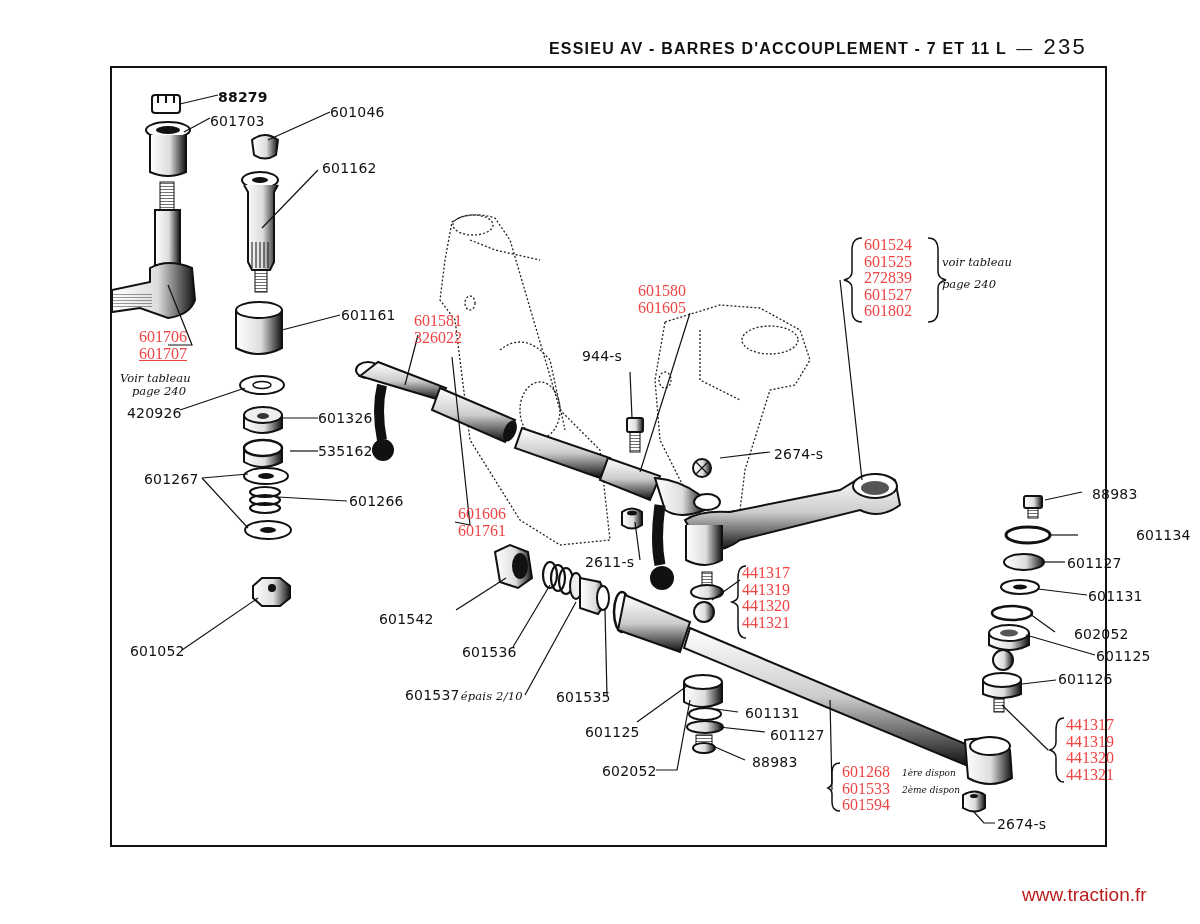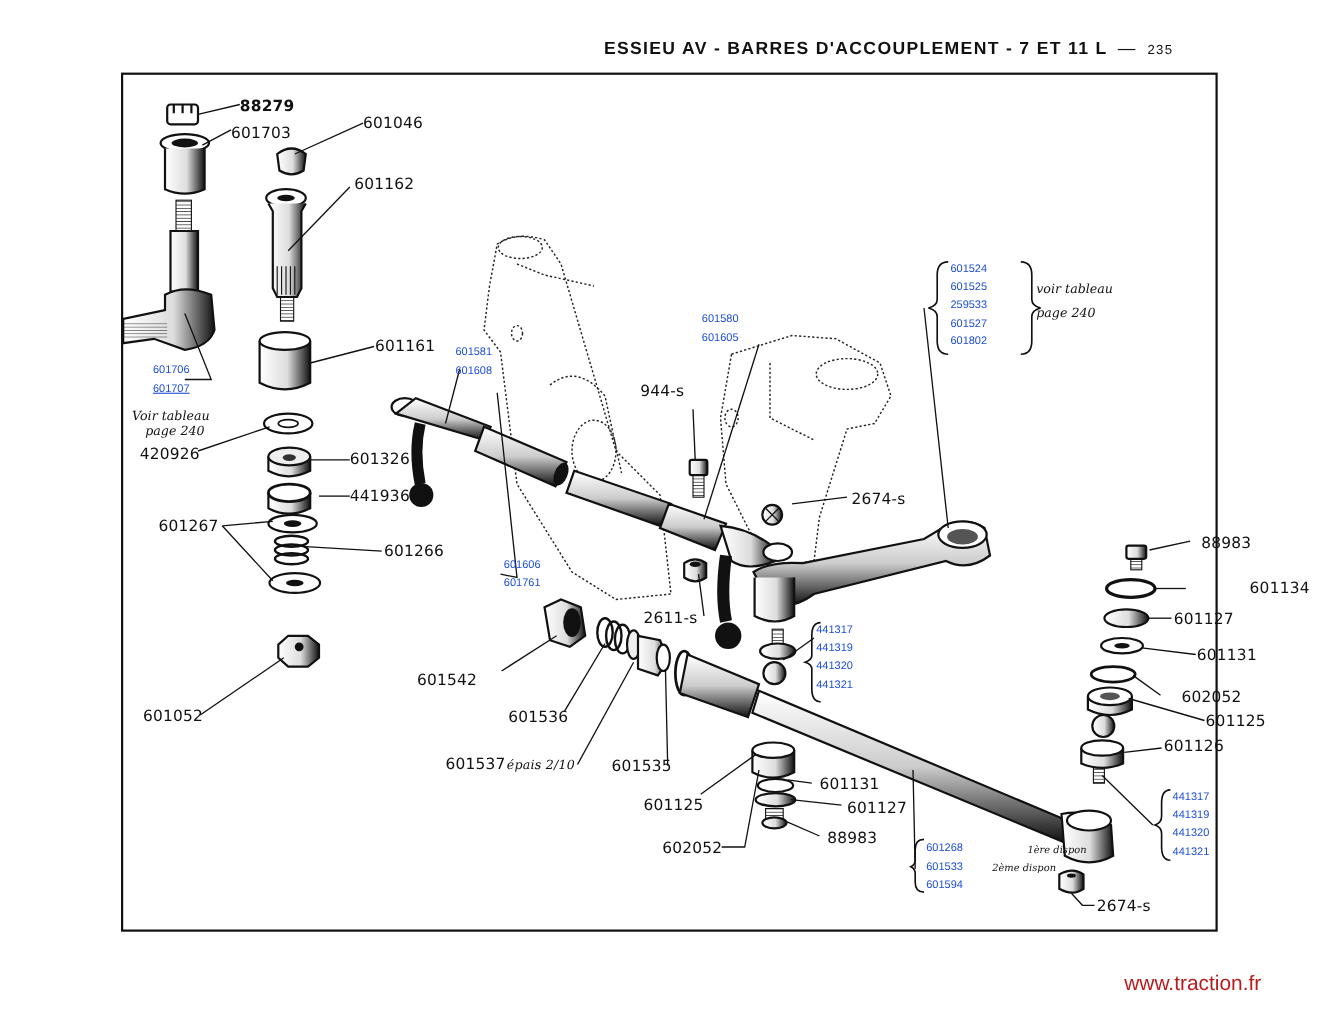--- a/index.html
+++ b/index.html
@@ -1,25 +1,25 @@
 <!DOCTYPE html>
 <html><head>
 <meta charset="utf-8">
 <style>
   html, body { margin: 0; padding: 0; background: #ffffff; }
   body { width: 1200px; height: 924px; position: relative; overflow: hidden; font-family: "Liberation Sans", sans-serif; }
   #page-header { position: absolute; left: 549px; top: 36px; font-family: "Liberation Sans", sans-serif; font-weight: bold; font-size: 16px; letter-spacing: 1.2px; color: #111; white-space: nowrap; }
   #page-header .dash { font-weight: normal; margin: 0 4px; }
-  #page-header .pnum { font-family: Liberation Sans, sans-serif; font-weight: normal; font-size: 12px; }
+  #page-header .pnum { font-family: Liberation Mono, monospace; font-weight: normal; font-size: 22px; }
   #frame { position: absolute; left: 110px; top: 66px; width: 997px; height: 781px; border: 2px solid #111; box-sizing: border-box; }
   #diagram-svg { position: absolute; left: 0; top: 0; }
   .lbl { position: absolute; font-family: "DejaVu Sans", sans-serif; font-size: 14px; color: #111; white-space: nowrap; line-height: 16px; letter-spacing: 0.2px; }
   .note { position: absolute; font-family: "DejaVu Serif", serif; font-style: italic; font-size: 11.5px; color: #111; white-space: nowrap; line-height: 13px; }
   .note.small { font-size: 9px; }
-  .group { position: absolute; font-family: Liberation Sans, sans-serif; font-size: 10px; line-height: 16.5px; color: #1d4ed8; }
+  .group { position: absolute; font-family: Liberation Serif, serif; font-size: 16px; line-height: 16.5px; color: #ef4444; }
   .group .row { display: block; white-space: nowrap; }
   #watermark { position: absolute; left: 1022px; top: 884px; font-family: "Liberation Sans", sans-serif; font-size: 19px; color: #b91c1c; }
 </style>
 </head>
 <body>
 
 <div id="page-header">
   <span>ESSIEU AV - BARRES D'ACCOUPLEMENT - 7 ET 11 L</span>
   <span class="dash">—</span>
   <span class="pnum">235</span>
@@ -300,21 +300,21 @@
   </g>
 </svg>
 
 <div class="lbl" style="left:218px; top:89px;font-weight:bold;">88279</div>
 <div class="lbl" style="left:210px; top:113px;">601703</div>
 <div class="lbl" style="left:330px; top:104px;">601046</div>
 <div class="lbl" style="left:322px; top:160px;">601162</div>
 <div class="lbl" style="left:341px; top:307px;">601161</div>
 <div class="lbl" style="left:127px; top:405px;">420926</div>
 <div class="lbl" style="left:318px; top:410px;">601326</div>
-<div class="lbl" style="left:318px; top:443px;">441936</div>
+<div class="lbl" style="left:318px; top:443px;">535162</div>
 <div class="lbl" style="left:144px; top:471px;">601267</div>
 <div class="lbl" style="left:349px; top:493px;">601266</div>
 <div class="lbl" style="left:130px; top:643px;">601052</div>
 <div class="lbl" style="left:582px; top:348px;">944-s</div>
 <div class="lbl" style="left:774px; top:446px;">2674-s</div>
 <div class="lbl" style="left:585px; top:554px;">2611-s</div>
 <div class="lbl" style="left:379px; top:611px;">601542</div>
 <div class="lbl" style="left:462px; top:644px;">601536</div>
 <div class="lbl" style="left:405px; top:687px;">
   <span>601537</span><span class="note" style="position:static; margin-left:1px;">épais 2/10</span>
@@ -336,37 +336,37 @@
 
 <div class="group" style="left:118px; top:329px;margin-left:21px;">
   <span class="row">601706</span>
   <span class="row" style="text-decoration: underline;">601707</span>
 </div>
 <div class="note" style="left:120px; top:372px;">Voir tableau</div>
 <div class="note" style="left:132px; top:385px;">page 240</div>
 
 <div class="group" style="left:414px; top:313px;">
   <span class="row">601581</span>
-  <span class="row">601608</span>
+  <span class="row">326022</span>
 </div>
 
 <div class="group" style="left:458px; top:506px;text-align:right;">
   <span class="row">601606</span>
   <span class="row">601761</span>
 </div>
 
 <div class="group" style="left:638px; top:283px;">
   <span class="row">601580</span>
   <span class="row">601605</span>
 </div>
 
 <div class="group" style="left:864px; top:237px;">
   <span class="row">601524</span>
   <span class="row">601525</span>
-  <span class="row">259533</span>
+  <span class="row">272839</span>
   <span class="row">601527</span>
   <span class="row">601802</span>
 </div>
 <div class="note" style="left:942px; top:256px;">voir tableau</div>
 <div class="note" style="left:942px; top:278px;">page 240</div>
 
 <div class="group" style="left:742px; top:565px;">
   <span class="row">441317</span>
   <span class="row">441319</span>
   <span class="row">441320</span>
@@ -378,16 +378,16 @@
   <span class="row">441319</span>
   <span class="row">441320</span>
   <span class="row">441321</span>
 </div>
 
 <div class="group" style="left:842px; top:764px;">
   <span class="row">601268</span>
   <span class="row">601533</span>
   <span class="row">601594</span>
 </div>
-<div class="note small" style="left:934px; top:767px;text-align:center;">1ère dispon</div>
+<div class="note small" style="left:902px; top:767px;text-align:center;">1ère dispon</div>
 <div class="note small" style="left:902px; top:784px;">2ème dispon</div>
 
 <div id="watermark">www.traction.fr</div>
 
 </body></html>

